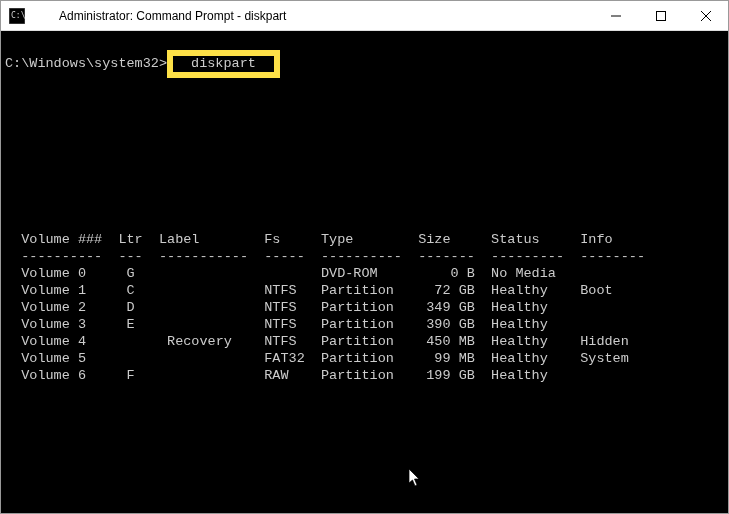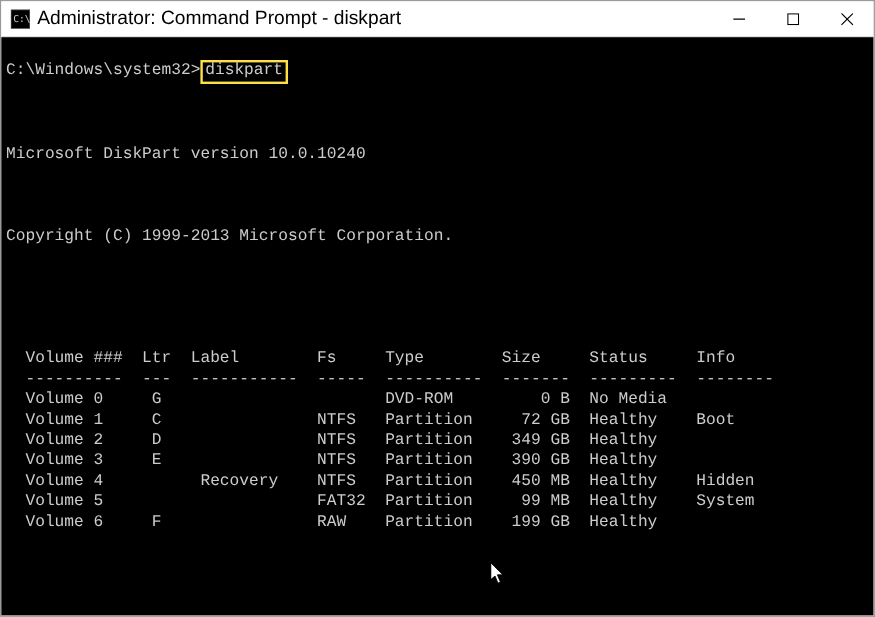--- a/index.html
+++ b/index.html
@@ -22,22 +22,23 @@
       width: 16px;
       height: 16px;
       margin: 0 6px 0 8px;
       display: flex;
       align-items: center;
       justify-content: center;
     }
     .titlebar-icon svg { width: 16px; height: 16px; }
     .titlebar-title {
       flex: 1;
-      font-size: 16px;
+      font-size: 12px;
       color: #000;
+      margin-left: 28px;
     }
     .window-controls { display: flex; height: 100%; }
     .window-btn {
       width: 45px;
       height: 100%;
       display: flex;
       align-items: center;
       justify-content: center;
       font-size: 10px;
       color: #000;
@@ -50,22 +51,22 @@
       font-family: 'Consolas', 'Courier New', monospace;
       font-size: 13.5px;
       line-height: 17px;
       padding: 2px 4px;
       height: calc(100% - 30px);
       overflow: hidden;
       white-space: pre;
       position: relative;
     }
     .hl {
-      border: 2px solid #fde047;
-      padding: 0 2px;
+      border: 6px solid #fde047;
+      padding: 0 18px;
       display: inline-block;
       line-height: 16px;
     }
     .row { display: block; }
     .cursor-arrow {
       position: absolute;
       left: 408px;
       top: 438px;
       pointer-events: none;
     }
@@ -97,23 +98,21 @@
           <line x1="0" y1="0" x2="10" y2="10" stroke="#000" stroke-width="1"></line>
           <line x1="10" y1="0" x2="0" y2="10" stroke="#000" stroke-width="1"></line>
         </svg>
     </div>
   </div>
 </div>
 
 <div class="terminal">
 <span class="row"><span>C:\Windows\system32&gt;</span><span class="hl">diskpart</span></span>
 <span class="row"> </span>
-<span class="row">Microsoft DiskPart version 10.0.10240</span>
 <span class="row"> </span>
-<span class="row">Copyright (C) 1999-2013 Microsoft Corporation.</span>
 <span class="row"> </span>
 <span class="row"> </span>
 <div id="table-area">  Volume ###  Ltr  Label        Fs     Type        Size     Status     Info    
   ----------  ---  -----------  -----  ----------  -------  ---------  --------
   Volume 0     G                       DVD-ROM         0 B  No Media           
   Volume 1     C                NTFS   Partition     72 GB  Healthy    Boot    
   Volume 2     D                NTFS   Partition    349 GB  Healthy            
   Volume 3     E                NTFS   Partition    390 GB  Healthy            
   Volume 4          Recovery    NTFS   Partition    450 MB  Healthy    Hidden  
   Volume 5                      FAT32  Partition     99 MB  Healthy    System  

